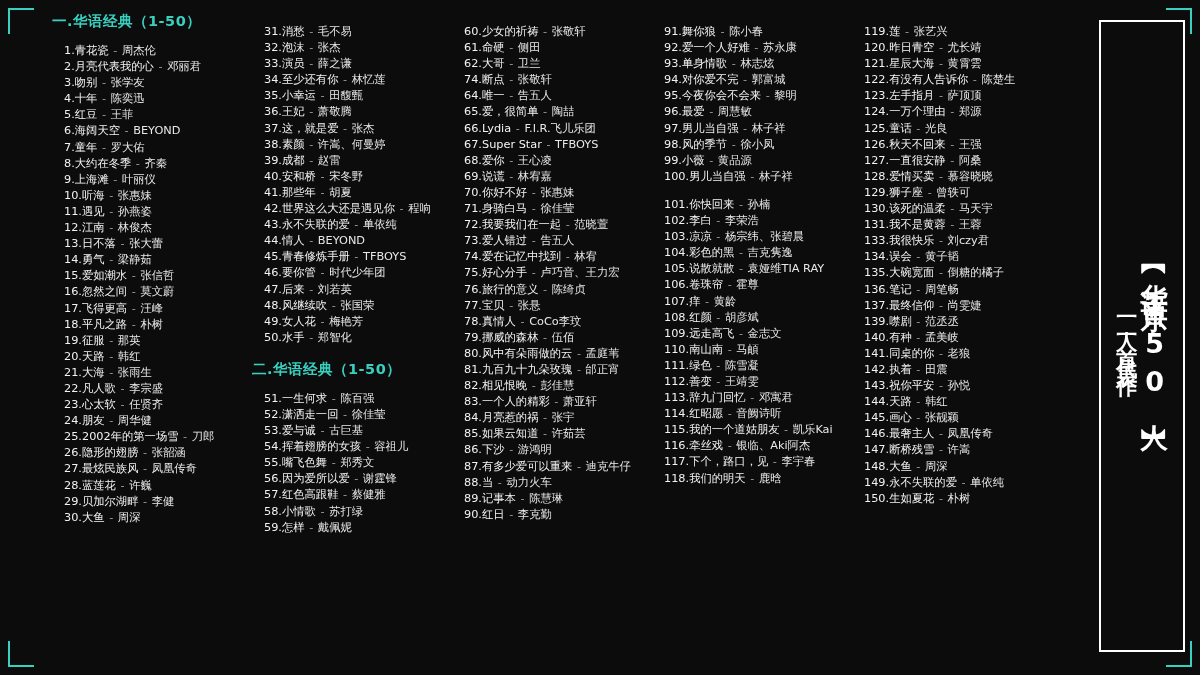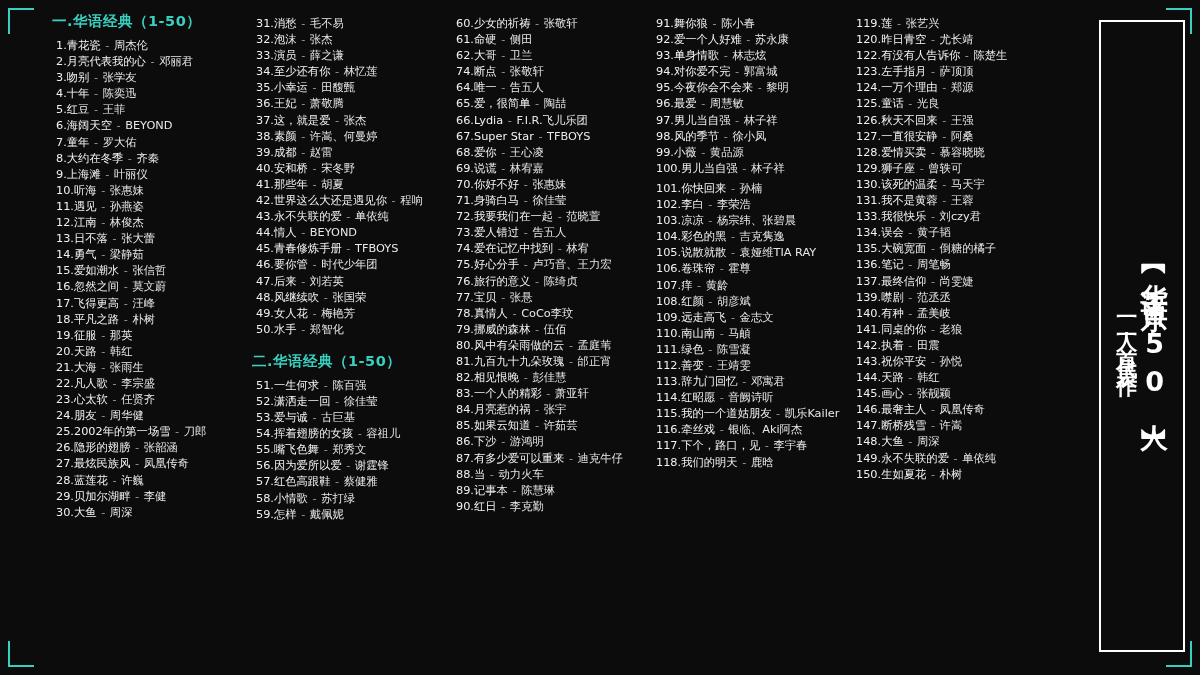--- a/index.html
+++ b/index.html
@@ -45,21 +45,21 @@
     font-weight: bold;
     font-size: 14.5px;
     letter-spacing: 0.5px;
     margin: 0 0 7px 0;
     white-space: nowrap;
   }
   .section-title.spaced { margin-top: 14px; }
 
   ul.entries {
     list-style: none;
-    margin: 4px; padding: 0;
+    margin: 12px; padding: 0;
   }
   ul.entries li {
     color: #f2f2f2;
     font-size: 11.3px;
     line-height: 16.1px;
     white-space: nowrap;
     overflow: hidden;
   }
   .num { color: #f2f2f2; }
   .song { color: #f4f4f4; }
@@ -246,20 +246,21 @@
           <li><span class="num">115.</span><span class="song">我的一个道姑朋友</span><span class="dash"> - </span><span class="artist">凯乐Kailer</span></li>
           <li><span class="num">116.</span><span class="song">牵丝戏</span><span class="dash"> - </span><span class="artist">银临、Aki阿杰</span></li>
           <li><span class="num">117.</span><span class="song">下个，路口，见</span><span class="dash"> - </span><span class="artist">李宇春</span></li>
           <li><span class="num">118.</span><span class="song">我们的明天</span><span class="dash"> - </span><span class="artist">鹿晗</span></li>
         </ul>
       </div>
       <div class="col wide">
         <ul class="entries">
           <li><span class="num">119.</span><span class="song">莲</span><span class="dash"> - </span><span class="artist">张艺兴</span></li>
           <li><span class="num">120.</span><span class="song">昨日青空</span><span class="dash"> - </span><span class="artist">尤长靖</span></li>
+          <li><span class="num">121.</span><span class="song">星辰大海</span><span class="dash"> - </span><span class="artist">黄霄雲</span></li>
           <li><span class="num">122.</span><span class="song">有没有人告诉你</span><span class="dash"> - </span><span class="artist">陈楚生</span></li>
           <li><span class="num">123.</span><span class="song">左手指月</span><span class="dash"> - </span><span class="artist">萨顶顶</span></li>
           <li><span class="num">124.</span><span class="song">一万个理由</span><span class="dash"> - </span><span class="artist">郑源</span></li>
           <li><span class="num">125.</span><span class="song">童话</span><span class="dash"> - </span><span class="artist">光良</span></li>
           <li><span class="num">126.</span><span class="song">秋天不回来</span><span class="dash"> - </span><span class="artist">王强</span></li>
           <li><span class="num">127.</span><span class="song">一直很安静</span><span class="dash"> - </span><span class="artist">阿桑</span></li>
           <li><span class="num">128.</span><span class="song">爱情买卖</span><span class="dash"> - </span><span class="artist">慕容晓晓</span></li>
           <li><span class="num">129.</span><span class="song">狮子座</span><span class="dash"> - </span><span class="artist">曾轶可</span></li>
           <li><span class="num">130.</span><span class="song">该死的温柔</span><span class="dash"> - </span><span class="artist">马天宇</span></li>
           <li><span class="num">131.</span><span class="song">我不是黄蓉</span><span class="dash"> - </span><span class="artist">王蓉</span></li>

